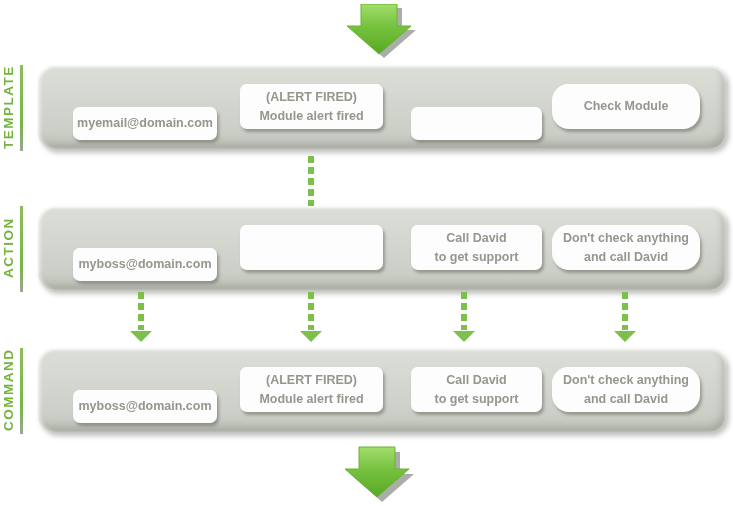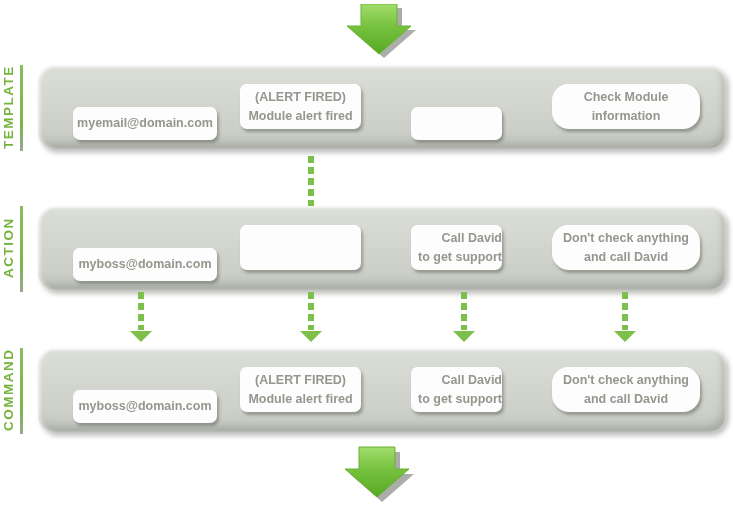--- a/index.html
+++ b/index.html
@@ -31,22 +31,22 @@
       inset -4px -5px 7px rgba(118,123,112,0.35),
       3px 4px 5px rgba(100,103,97,0.40);
   }
   .box{
     position:absolute;background:#fdfdfd;border-radius:7px;
     box-shadow:2px 3px 3px rgba(95,99,90,0.5), inset 0 1px 0 rgba(255,255,255,1);
     color:#95968e;font-weight:700;font-size:12.5px;line-height:1.5;text-align:center;
     display:flex;flex-direction:column;justify-content:center;
   }
   .c1{left:35px;width:144px;}
-  .c2{left:202px;width:121px;text-align:center;}
-  .c3{left:373px;width:91px;align-items:flex-end;}
+  .c2{left:202px;width:143px;text-align:center;}
+  .c3{left:373px;width:131px;}
   .c4{left:514px;width:148px;border-radius:17px;}
   .h1{top:42px;height:33px;}
   .h2{top:19px;height:45px;}
   
   .dash-seg{
     width:6px;
     background:repeating-linear-gradient(180deg,#7cbf4a 0 7px,rgba(0,0,0,0) 7px 11px);
   }
   .dash-line{position:absolute;}
   .dash-arrow{position:absolute;width:22px;display:flex;flex-direction:column;align-items:center;}
@@ -83,21 +83,20 @@
       <div class="box c1 h1">
         <span>myemail@domain.com</span>
       </div>
       <div class="box c2 h2">
         <span>(ALERT FIRED)</span>
         <span>Module alert fired</span>
       </div>
       <div class="box c3 h1"></div>
       <div class="box c4 h2">
         <span>Check Module</span>
-        <span>information</span>
       </div>
     </div>
   </div>
 
   <div class="dash-line dash-seg" style="left:308px;top:156px;height:50px"></div>
 
   <div class="row row-action">
     <div class="rail"></div>
     <div class="row-label">ACTION</div>
     <div class="bar">

